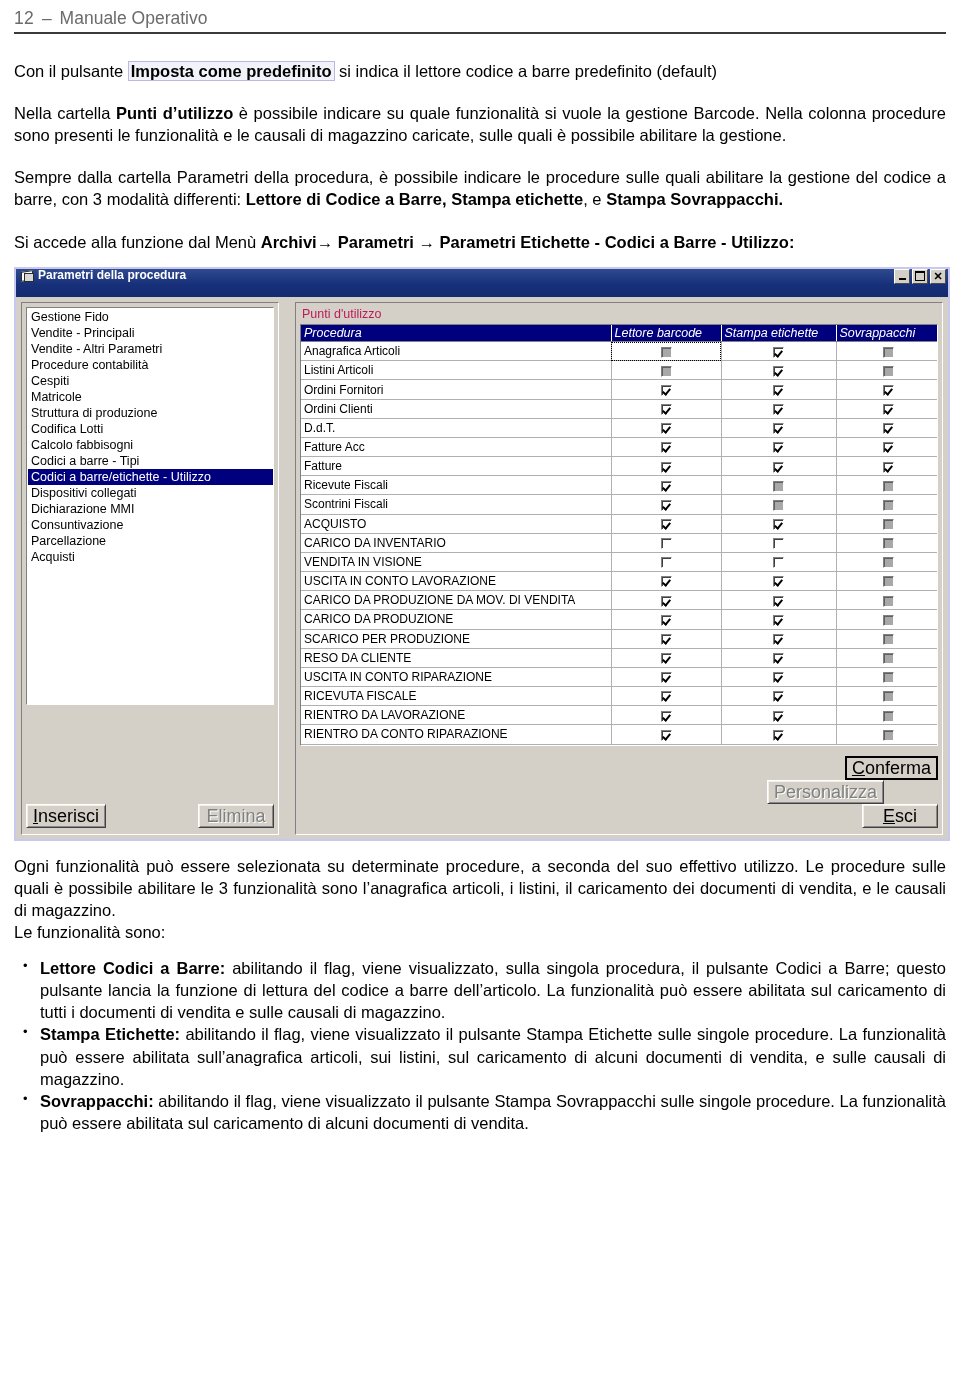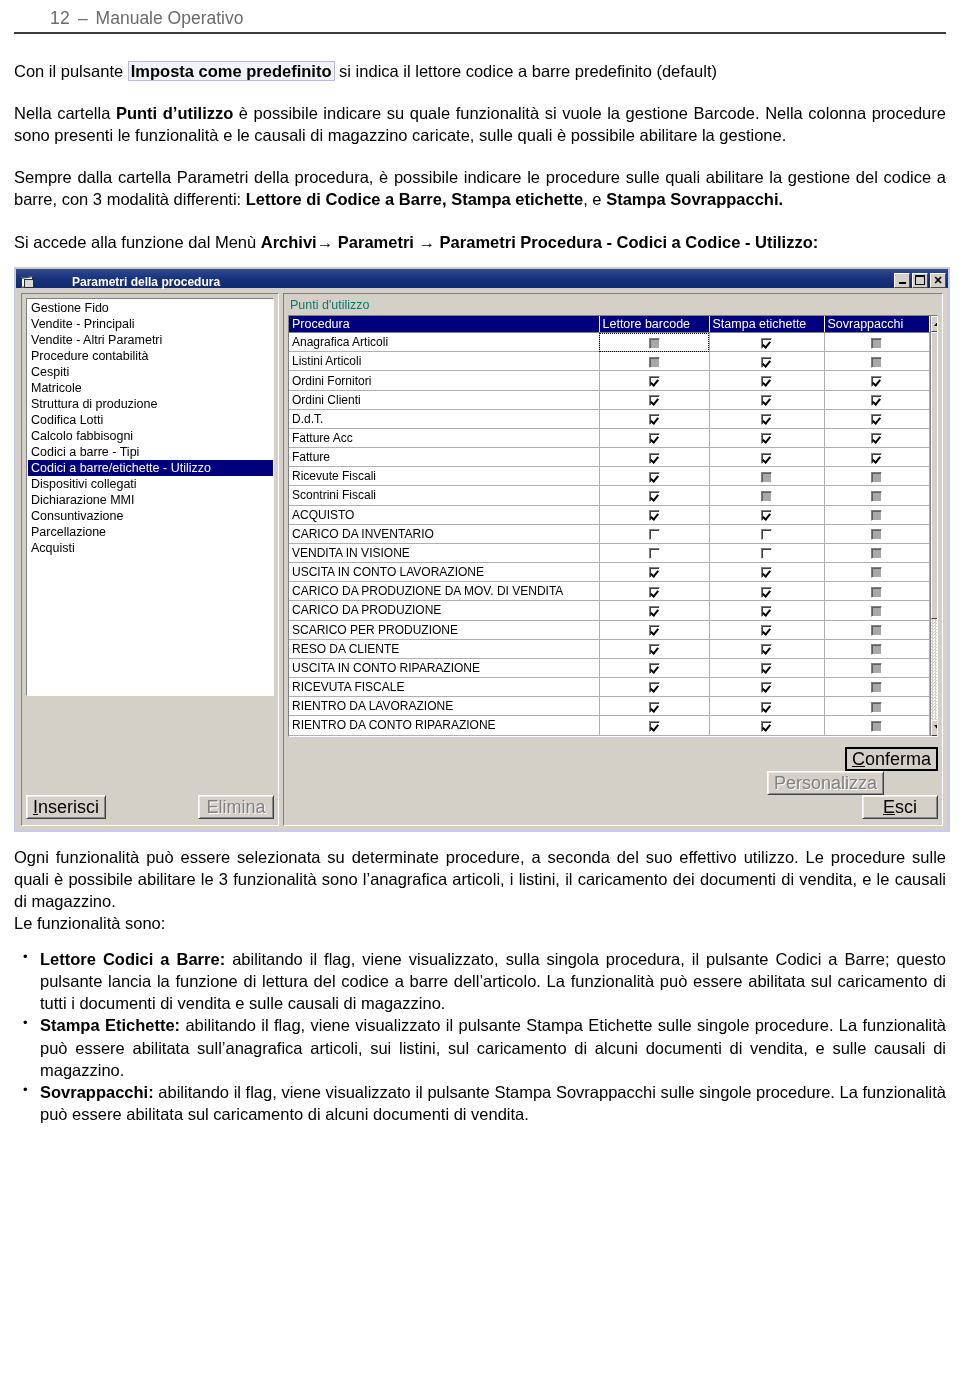--- a/index.html
+++ b/index.html
@@ -25,21 +25,20 @@
   }
 
   
   .doc-header {
     padding-top: 8px;
     display: flex;
     align-items: baseline;
     gap: 8px;
     color: #6b6b6b;
     font-size: 17.5px;
-    margin-left: 36px;
   }
   .doc-header .pg { letter-spacing: .2px; }
   .doc-header .dash { }
   .doc-header .ttl { }
   .header-rule {
     margin-top: 3px;
     border-bottom: 2px solid #3a3a3a;
     width: 100%;
   }
 
@@ -68,27 +67,26 @@
   
   .shot-wrap {
     margin-top: 14px;
     width: 936px;
     border: 2px solid #c7c9ee;
     background: #d4d0c8;
     box-sizing: border-box;
     position: relative;
   }
   .win-titlebar {
-    height: 19px;
+    height: 28px;
     background: linear-gradient(to bottom, #2f4a8f 0%, #17307a 55%, #122a6e 100%);
     display: flex;
-    align-items: flex-end;
+    align-items: flex-start;
     padding: 0 2px 0 4px;
     box-sizing: border-box;
-    gap: 34px;
   }
   .win-icon {
     width: 14px; height: 13px;
     margin-right: 4px;
     position: relative;
     flex: 0 0 auto;
   }
   .win-icon .sh1 {
     position:absolute; left:1px; top:2px; width:10px; height:8px;
     background:#ffffff; border:1px solid #2b2b2b;
@@ -123,21 +121,21 @@
     font-family: "Liberation Sans", sans-serif;
   }
   .win-btn .gl-min { display:block; width:7px; height:2px; background:#000; margin-top:6px; }
   .win-btn .gl-max { display:block; width:8px; height:7px; border:1px solid #000; border-top-width:2px; }
   .win-btn .gl-close { font-size:11px; font-weight:bold; }
 
   .win-body {
     background: #d4d0c8;
     padding: 5px 5px 4px 5px;
     display: flex;
-    gap: 4px;
+    gap: 16px;
     box-sizing: border-box;
   }
 
   
   .left-panel {
     width: 258px;
     flex: 0 0 258px;
     display: flex;
     flex-direction: column;
     background: #d4d0c8;
@@ -202,21 +200,21 @@
     flex-direction: column;
     background: #d4d0c8;
     border: 1px solid;
     border-color: #808080 #ffffff #ffffff #808080;
     box-sizing: border-box;
     padding: 3px 4px 4px 4px;
     min-width: 0;
   }
   .panel-caption {
     font-size: 12.5px;
-    color: #0f766e;
+    color: #be185d;
     padding: 1px 0 3px 2px;
   }
   .grid-box {
     background: #ffffff;
     border: 1px solid;
     border-color: #808080 #ffffff #ffffff #808080;
     display: flex;
     box-sizing: border-box;
     height: 422px;
     overflow: hidden;
@@ -232,20 +230,21 @@
     color: #ffffff;
     font-size: 12.5px;
     font-weight: normal;
     text-align: left;
     height: 17px;
     padding: 0 3px;
     border-right: 1px solid #ffffff;
     border-bottom: 1px solid #808080;
     white-space: nowrap;
     box-sizing: border-box;
+    font-style: italic;
   }
   table.grid td {
     font-size: 12px;
     height: 18px;
     padding: 0 3px;
     border-right: 1px solid #b0b0b0;
     border-bottom: 1px solid #b0b0b0;
     white-space: nowrap;
     overflow: hidden;
     box-sizing: border-box;
@@ -375,21 +374,21 @@
 
   <div class="gap-md"></div>
 
   <p class="body-text para">
     <span>Sempre dalla cartella Parametri della procedura, è possibile indicare le procedure sulle quali abilitare la gestione del codice a barre, con 3 modalità differenti: </span><b>Lettore di Codice a Barre, Stampa etichette</b><span>, e </span><b>Stampa Sovrappacchi.</b>
   </p>
 
   <div class="gap-md"></div>
 
   <p class="body-text para">
-    <span>Si accede alla funzione dal Menù </span><b>Archivi</b><span class="arrow">→</span> <b>Parametri</b> <span class="arrow">→</span> <b>Parametri Procedura - Codici a Codice - Utilizzo:</b>
+    <span>Si accede alla funzione dal Menù </span><b>Archivi</b><span class="arrow">→</span> <b>Parametri</b> <span class="arrow">→</span> <b>Parametri Etichette - Codici a Barre - Utilizzo:</b>
   </p>
 
   <div class="shot-wrap">
 
     <div class="win-titlebar">
       <span class="win-icon">
         <span class="sh1"></span>
           <span class="sh2"></span>
       </span>
       <span class="win-title-text">Parametri della procedura</span>

